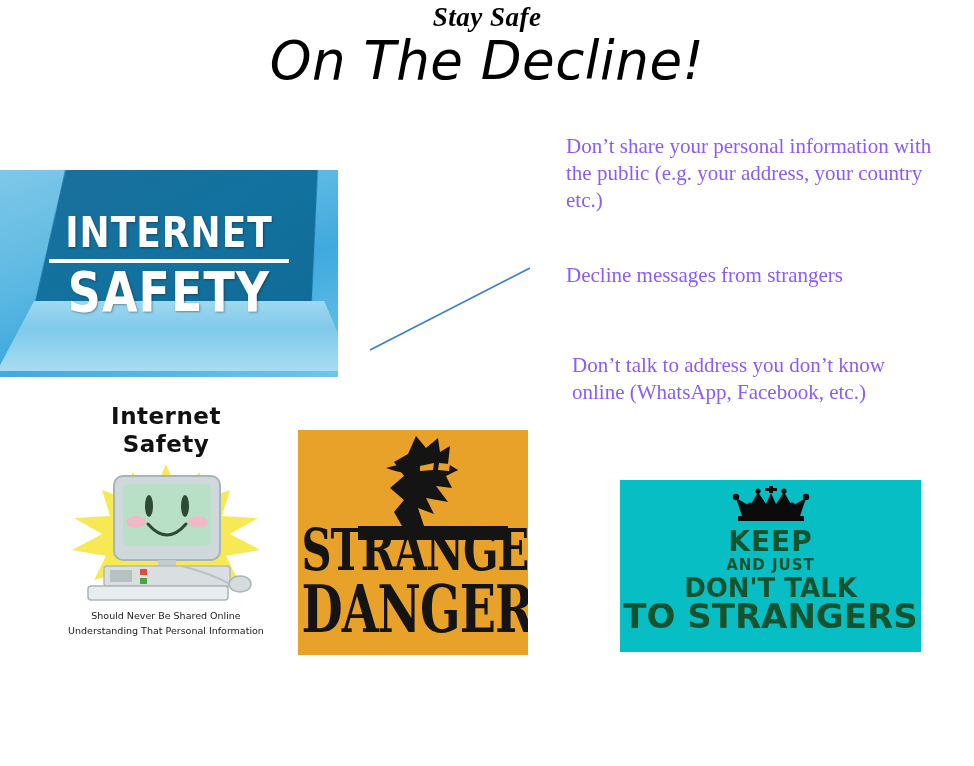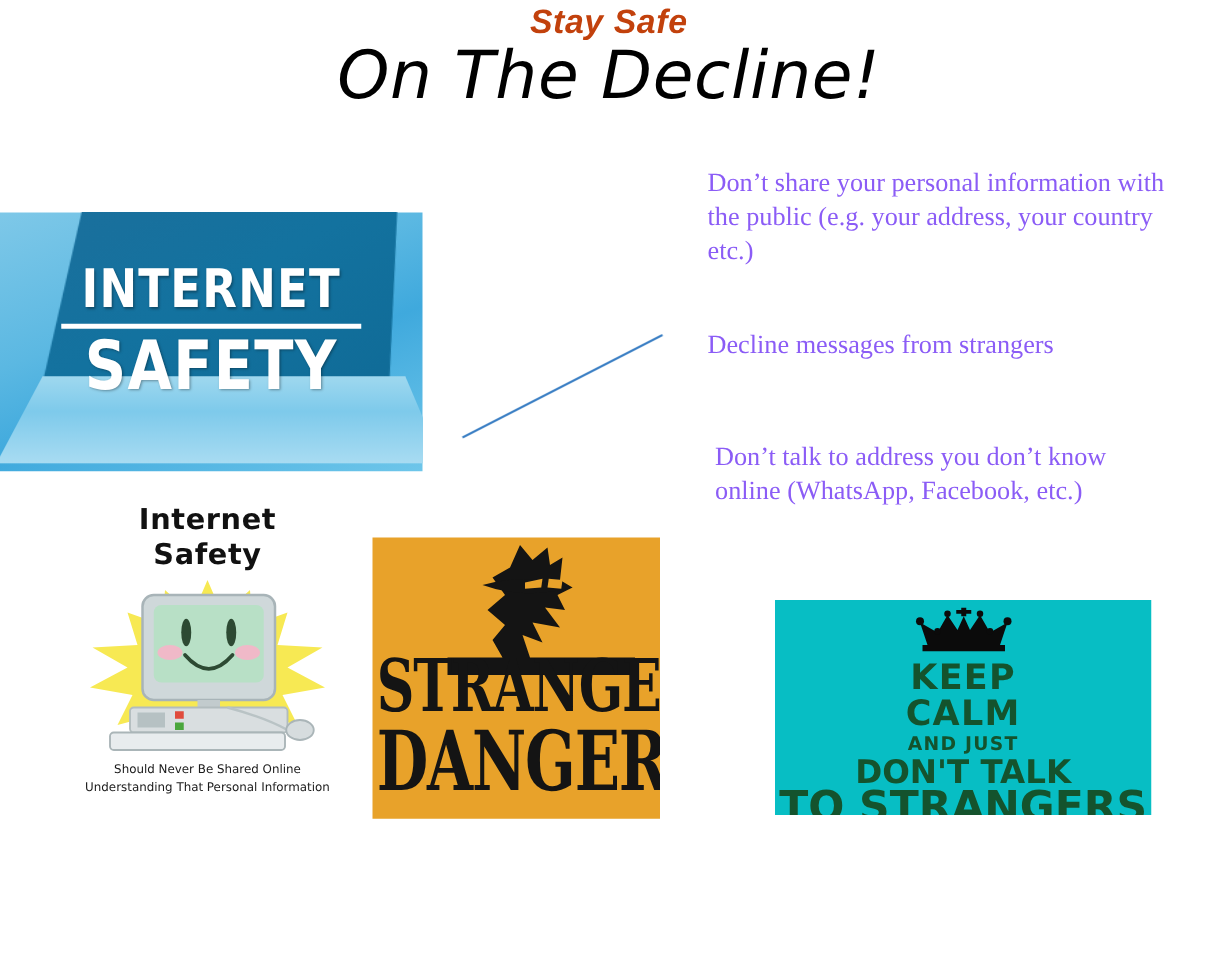--- a/index.html
+++ b/index.html
@@ -17,25 +17,25 @@
 
   
   #title-block {
     position: absolute;
     left: 0;
     top: 0;
     width: 974px;
     text-align: center;
   }
   #subtitle-stay-safe {
-    font-family: Liberation Sans, sans-serif;
+    font-family: Liberation Serif, serif;
     font-style: italic;
     font-weight: bold;
     font-size: 27px;
-    color: #c2410c;
+    color: #000000;
     line-height: 1.0;
     margin-top: 4px;
     letter-spacing: 0.5px;
   }
   #main-title {
     font-family: "DejaVu Sans", sans-serif;
     font-style: italic;
     font-size: 53px;
     color: #000000;
     line-height: 1.05;
@@ -327,18 +327,17 @@
       <circle cx="74" cy="11" r="3.2" fill="#0b0b0b"></circle>
       <circle cx="18" cy="19" r="2.6" fill="#0b0b0b"></circle>
       <circle cx="60" cy="19" r="2.6" fill="#0b0b0b"></circle>
       <circle cx="26" cy="5" r="2.6" fill="#0b0b0b"></circle>
       <circle cx="52" cy="5" r="2.6" fill="#0b0b0b"></circle>
       <rect x="6" y="30" width="66" height="5" fill="#0b0b0b"></rect>
     </svg>
   </div>
   <div id="kc-text-wrap">
     <div id="kc-keep">KEEP</div>
-    <div id="kc-calm">CALM</div>
     <div id="kc-andjust">AND JUST</div>
     <div id="kc-dont">DON'T TALK</div>
     <div id="kc-to">TO STRANGERS</div>
   </div>
 </div>
 
 </body></html>

